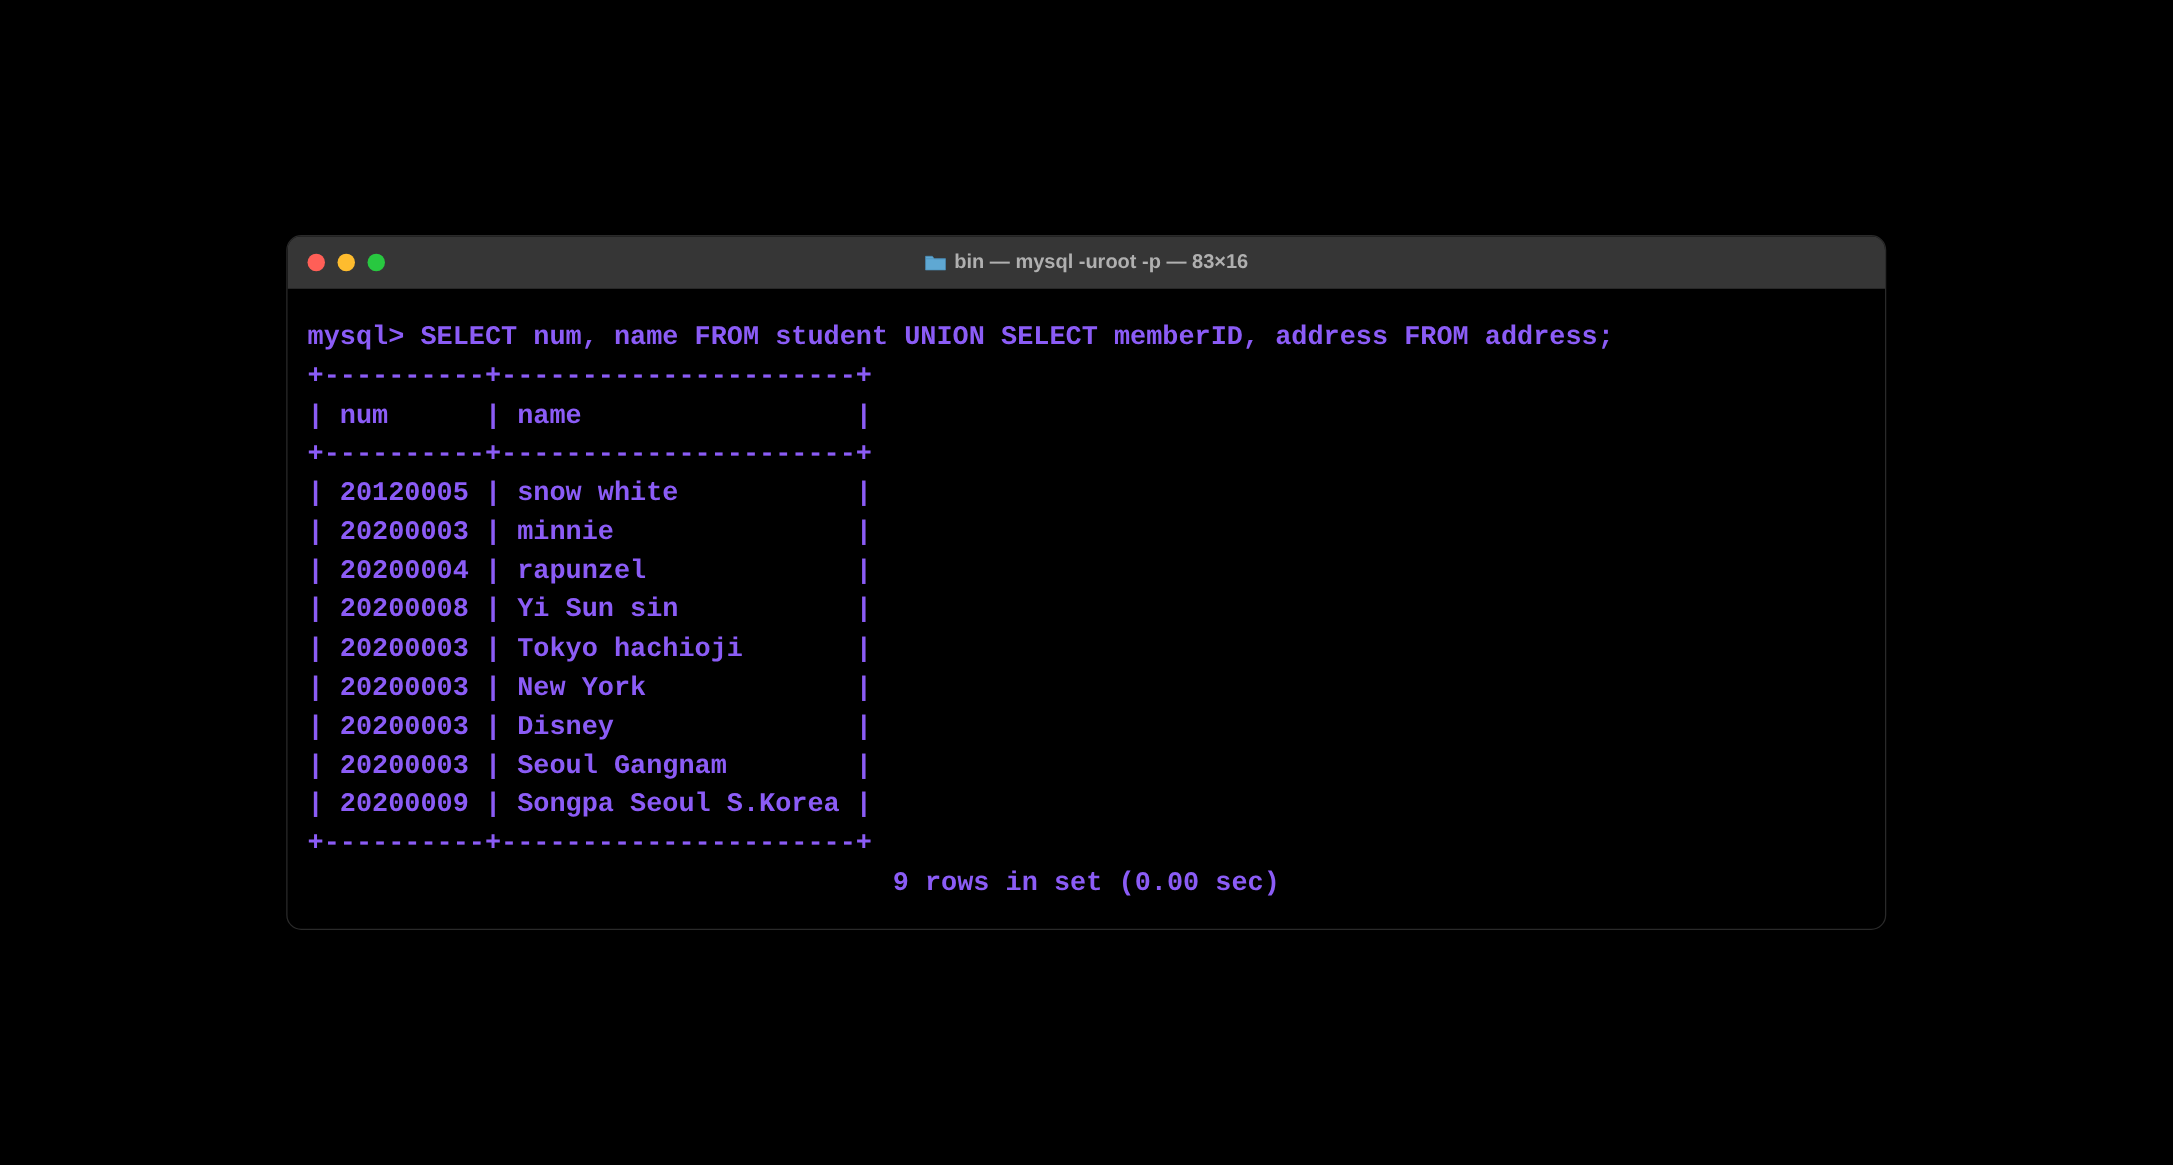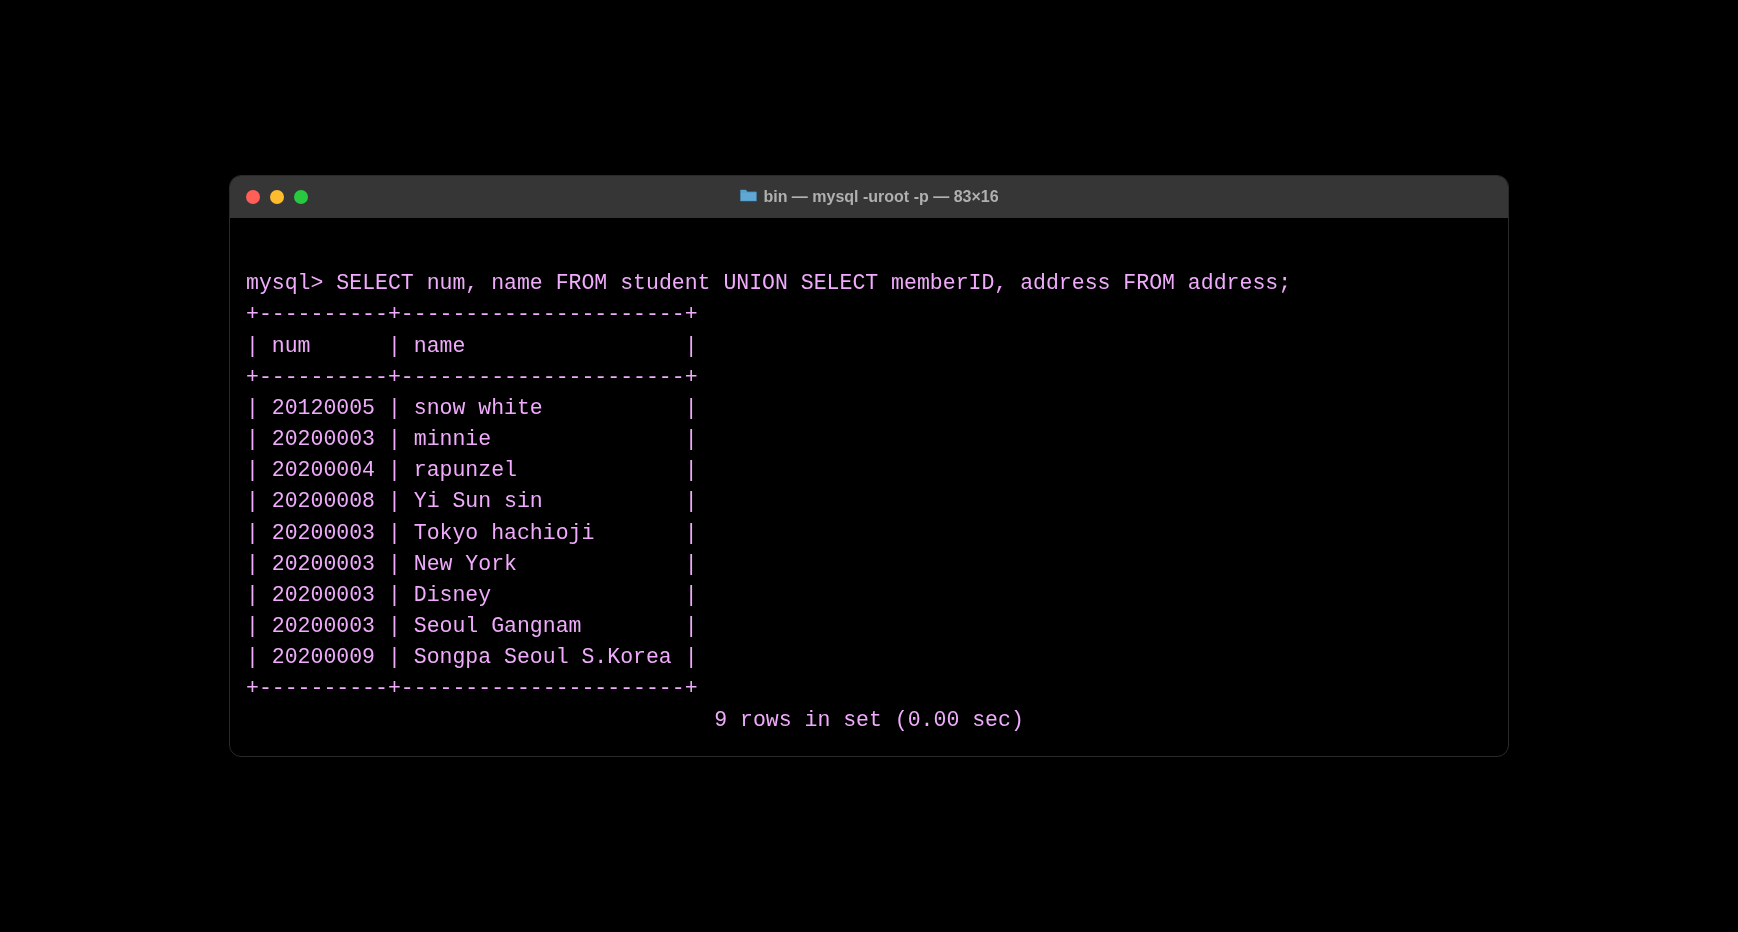--- a/index.html
+++ b/index.html
@@ -43,41 +43,42 @@
       border-radius: 50%;
     }
     .tl-red { background: #ff5f57; }
     .tl-yellow { background: #febc2e; }
     .tl-green { background: #28c840; }
     .title-content {
       position: absolute;
       left: 50%;
       transform: translateX(-50%);
       display: flex;
+      align-items: center;
       gap: 6px;
       color: #b0b0b0;
       font-family: -apple-system, BlinkMacSystemFont, "Helvetica Neue", sans-serif;
       font-size: 16px;
       font-weight: 600;
     }
     .folder-icon {
       width: 18px;
       height: 14px;
       position: relative;
       display: inline-block;
     }
     .folder-icon svg {
       display: block;
     }
     .terminal-body {
-      padding: 50px 16px 20px 16px;
-      color: #f0abfc;
+      padding: 24px 16px 20px 16px;
+      color: #8b5cf6;
       font-size: 21.5px;
       line-height: 1.45;
-      font-weight: 400;
+      font-weight: 700;
       white-space: pre;
     }
     .prompt-line {
       display: block;
     }
     .divider-line {
       display: block;
     }
     .header-line {
       display: block;

